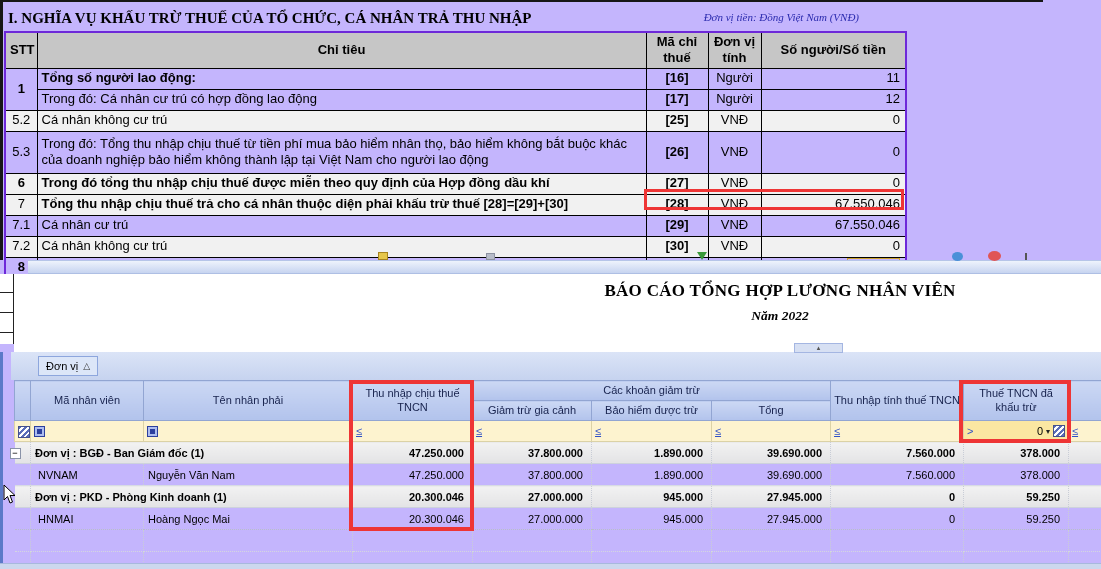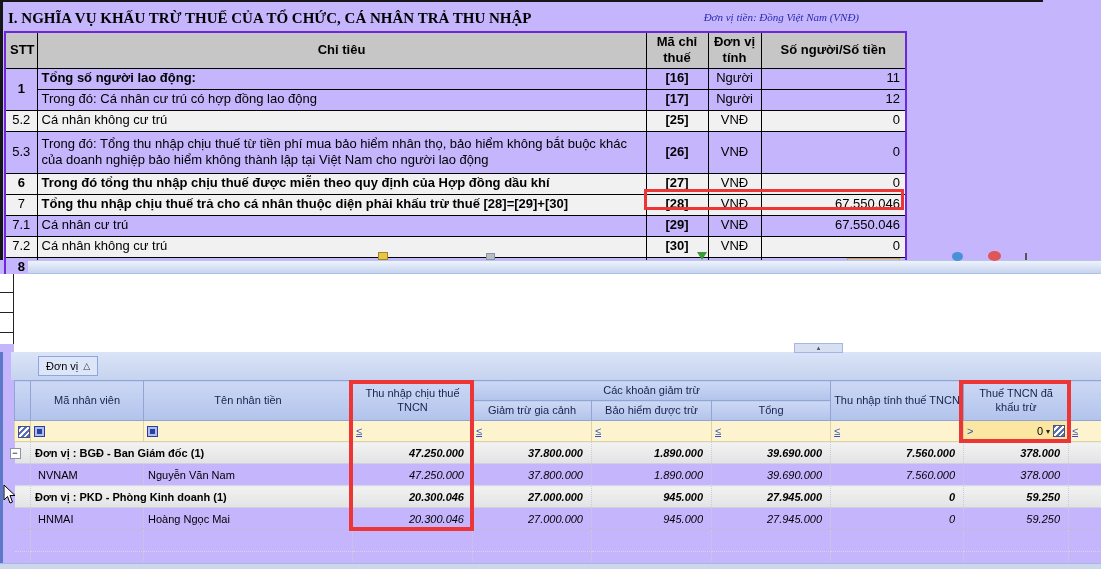--- a/index.html
+++ b/index.html
@@ -113,21 +113,21 @@
   .factive-wrap .dd { font-size:8px; color:#222; margin:0 3px 0 3px; }
   .funnel { display:inline-block; width:12px; height:12px; border:1px solid #44518e; background:
       repeating-linear-gradient(135deg,#5a6db8 0 2px,#ffffff 2px 4px); vertical-align:middle; }
   .sq { display:inline-block; width:11px; height:11px; border:1px solid #2c3f9e; background:#aebdf0; position:relative; vertical-align:middle; }
   .sq::after { content:""; position:absolute; left:2px; top:2px; width:5px; height:5px; background:#2c3f9e; }
 
   table.grid td { height:22px; padding:0 8px 0 4px; vertical-align:middle;
     border-right:1px dotted #c9cdd6; border-bottom:1px dotted #b9bec9; }
   table.grid tr.grow td { background:linear-gradient(#f2f2f2,#e3e3e5); font-weight:bold;
     border-bottom:1px solid #cdd2dc; border-top:1px solid #d7dbe4; }
-  table.grid .num { text-align:right;font-style:italic; }
+  table.grid .num { text-align:right; }
   table.grid .code { padding-left:7px; }
   table.grid tr.empty td { border-bottom:1px dotted #d4d7de; background:transparent; }
   .collapse-box { display:inline-block; width:11px; height:11px; margin-left:-9px; background:#fff;
     border:1px solid #8a93a8; font-size:9px; line-height:9px; text-align:center; color:#444; }
 
   .cursor-svg { position:absolute; left:3px; top:484px; z-index:30; }
 </style>
 </head>
 <body>
 
@@ -231,20 +231,24 @@
 
   <div class="band"></div>
   <div class="win-body"></div>
   <div class="ruler">
     <i style="top:18px"></i>
       <i style="top:38px"></i>
       <i style="top:58px"></i>
   </div>
 
 
+  <div class="report-head">
+    <div class="report-title">BÁO CÁO TỔNG HỢP LƯƠNG NHÂN VIÊN</div>
+    <div class="report-sub">Năm 2022</div>
+  </div>
 
   <div class="collapse-btn"><span>▴</span></div>
 
   <div class="left-blue"></div>
   <div class="bottom-strip"></div>
 
   <div class="grouppanel">
     <div class="btn-groupby">
       <span>Đơn vị</span>
       <span class="tri">△</span>
@@ -261,21 +265,21 @@
         <col style="width:120px">
         <col style="width:119px">
         <col style="width:133px">
       <col style="width:105px">
         <col style="width:33px">
     </colgroup>
     <tbody>
         <tr>
       <th rowspan="2"></th>
       <th rowspan="2">Mã nhân viên</th>
-      <th rowspan="2">Tên nhân tiền</th>
+      <th rowspan="2">Tên nhân phải</th>
       <th rowspan="2">Thu nhập chịu thuế TNCN</th>
       <th colspan="3">Các khoản giảm trừ</th>
       <th rowspan="2">Thu nhập tính thuế TNCN</th>
       <th rowspan="2">Thuế TNCN đã khấu trừ</th>
       <th rowspan="2"></th>
     </tr>
     <tr>
       <th>Giảm trừ gia cảnh</th>
       <th>Bảo hiểm được trừ</th>
       <th>Tổng</th>

